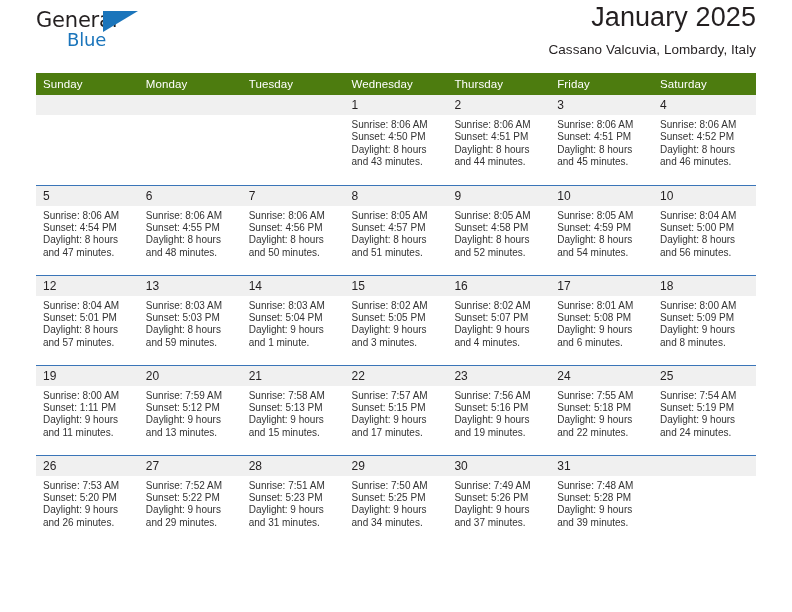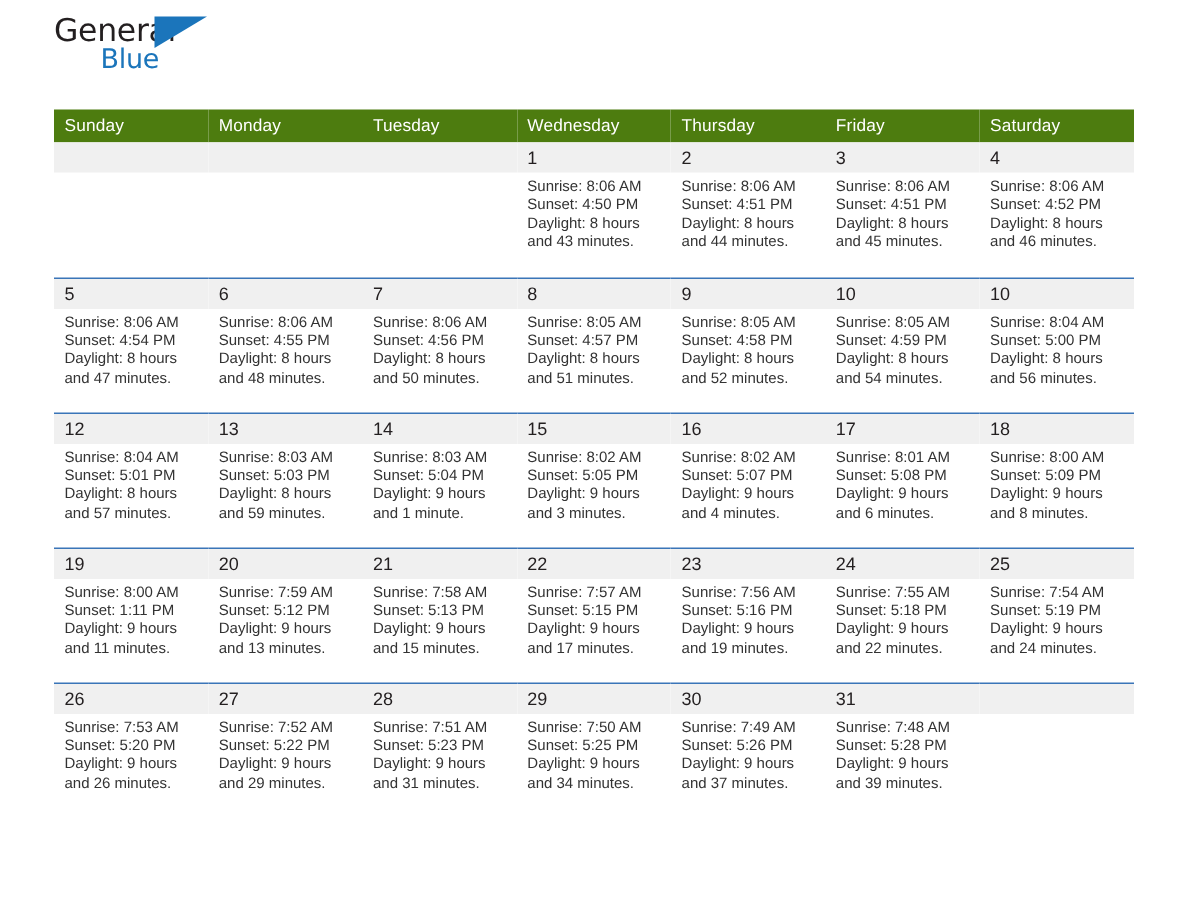--- a/index.html
+++ b/index.html
@@ -138,20 +138,22 @@
 
   <div class="header">
 
     <div class="logo">
       <span class="logo-general">General</span>
       <span class="logo-tri"></span>
       <span class="logo-blue">Blue</span>
     </div>
 
     <div class="titles">
+      <h1 class="month-title">January 2025</h1>
+      <div class="location">Cassano Valcuvia, Lombardy, Italy</div>
     </div>
 
   </div>
 
   <table class="calendar">
     <thead>
       <tr id="weekday-row">
           <th>Sunday</th>
           <th>Monday</th>
           <th>Tuesday</th>

